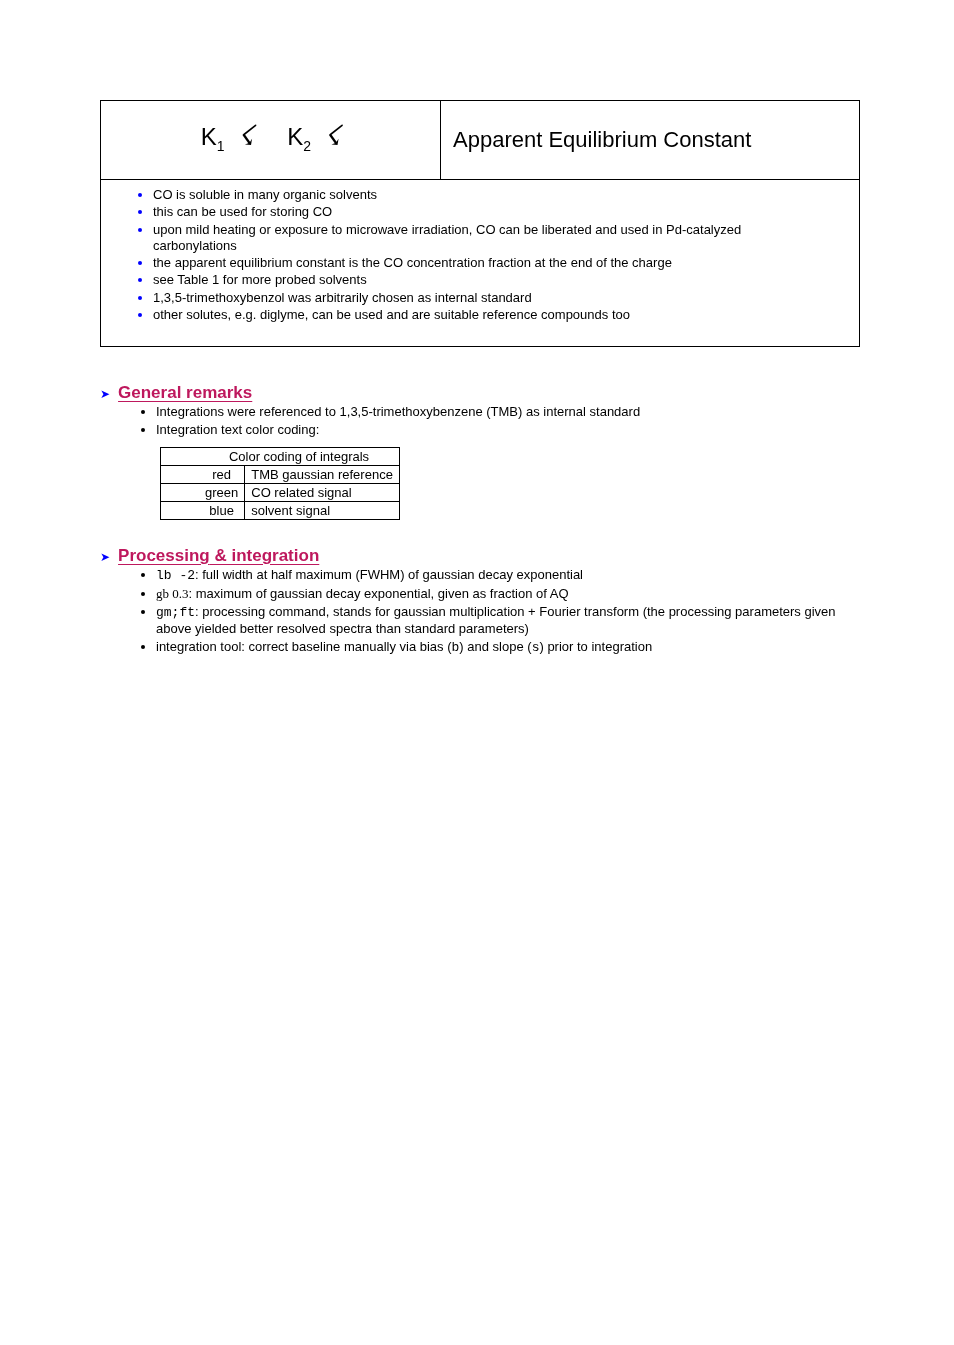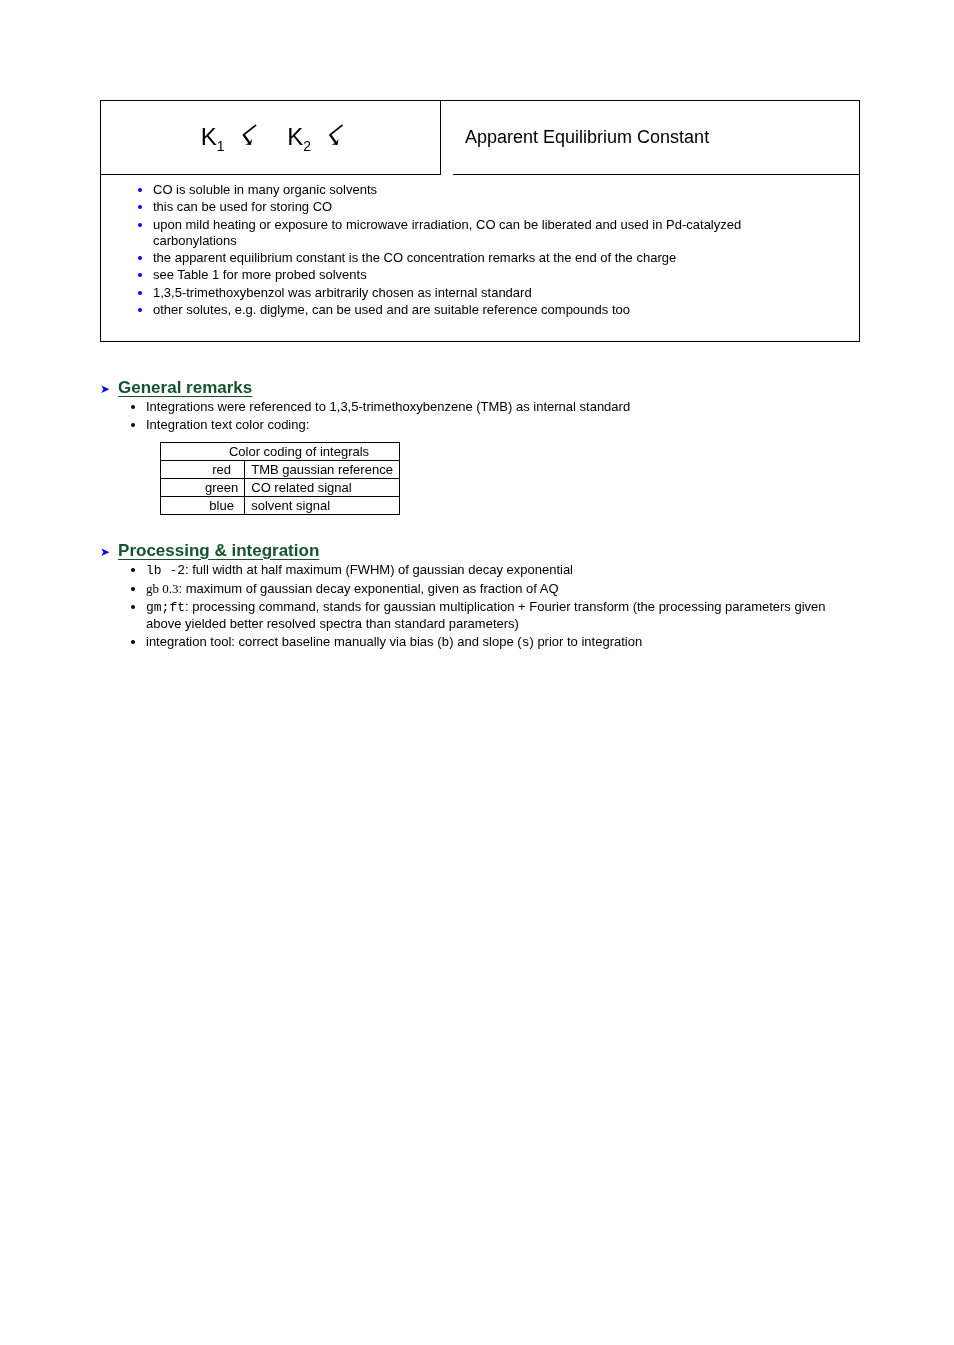--- a/index.html
+++ b/index.html
@@ -8,51 +8,51 @@
     font-size: 13px;
     color: #000;
     background: #fff;
     width: 954px;
     padding: 100px 50px 50px 100px;
   }
   .outer-box {
     border: 1px solid #000;
     width: 760px;
   }
-  .header-row { display: flex; gap: 12px; }
+  .header-row { display: flex; }
   .header-left {
     width: 340px;
     border-right: 1px solid #000;
     border-bottom: 1px solid #000;
     padding: 18px 10px;
     text-align: center;
     font-size: 24px;
   }
   .header-left sub { font-size: 14px; vertical-align: sub; }
   .header-right {
     flex: 1;
     border-bottom: 1px solid #000;
     padding: 26px 12px;
-    font-size: 18px;
+    font-size: 22px;
   }
   .bolt { font-family: serif; font-style: italic; font-size: 28px; display: inline-block; }
   .boxbody { padding: 6px 18px 22px 18px; }
   ul.blue > li::marker { color: #0000ff; }
   ul.blue { list-style: disc; padding-left: 18px; }
   ul.blue > li { margin: 1px 16px; line-height: 1.25; }
   .content { width: 760px; margin-top: 36px; }
   .sec { margin-top: 12px; }
   .sec-head { display: flex; align-items: baseline; gap: 6px; }
   .chev { color: #0000ff; font-size: 12px; margin-right: 2px; }
   .sec-title {
-    color: #14532d; font-size: 17px; font-weight: bold;
+    color: #be185d; font-size: 17px; font-weight: bold;
     text-decoration: underline; text-underline-offset: 3px;
   }
   ul.disc { list-style: disc; padding-left: 46px; }
-  ul.disc > li { margin: 1px 0; line-height: 1.3; }
+  ul.disc > li { margin: 1px 10px; line-height: 1.3; }
   table.coltab {
     border-collapse: collapse;
     margin: 8px 0 6px 60px;
     width: 240px;
     font-size: 13px;
   }
   table.coltab td {
     border: 1px solid #000;
     padding: 1px 6px;
   }
@@ -70,21 +70,21 @@
       <span><span>K</span><sub>2</sub></span>
       &nbsp;<span class="bolt">☇</span>
     </div>
     <div class="header-right">Apparent Equilibrium Constant</div>
   </div>
   <div class="boxbody">
     <ul class="blue">
       <li>CO is soluble in many organic solvents</li>
       <li>this can be used for storing CO</li>
       <li>upon mild heating or exposure to microwave irradiation, CO can  be liberated and used in Pd-catalyzed carbonylations</li>
-      <li>the apparent equilibrium constant is the CO concentration remarks at the end of the charge</li>
+      <li>the apparent equilibrium constant is the CO concentration fraction at the end of the charge</li>
       <li>see Table 1 for more probed solvents</li>
       <li>1,3,5-trimethoxybenzol was arbitrarily chosen as internal standard</li>
       <li>other solutes, e.g. diglyme, can be used and are suitable reference compounds too</li>
     </ul>
   </div>
 </div>
 
 <div class="content">
 
   <div class="sec">

